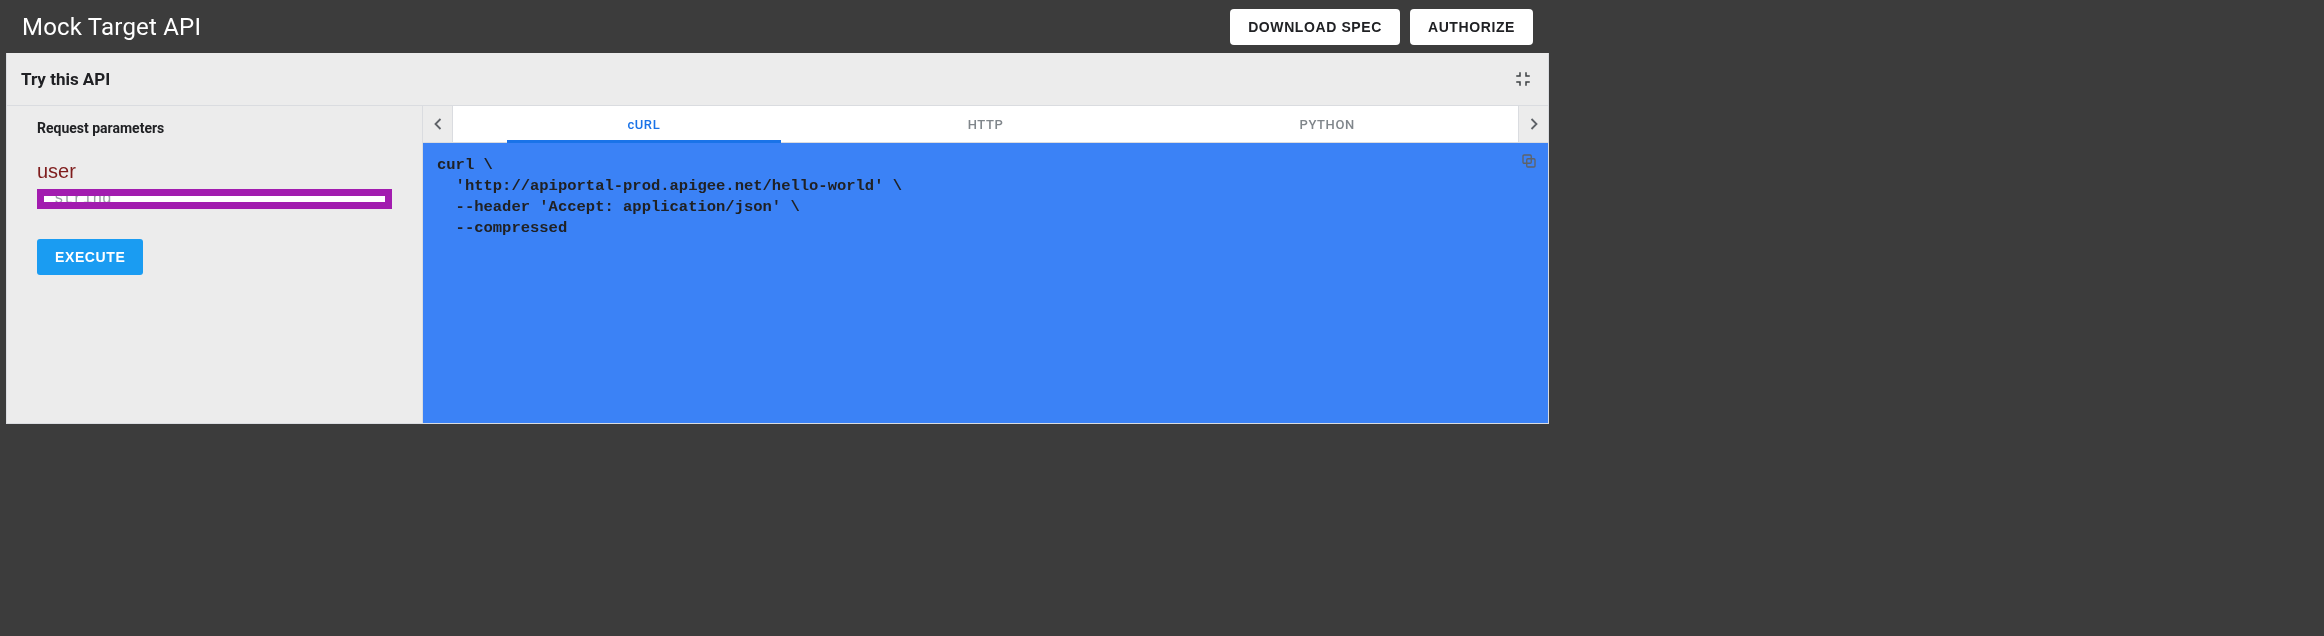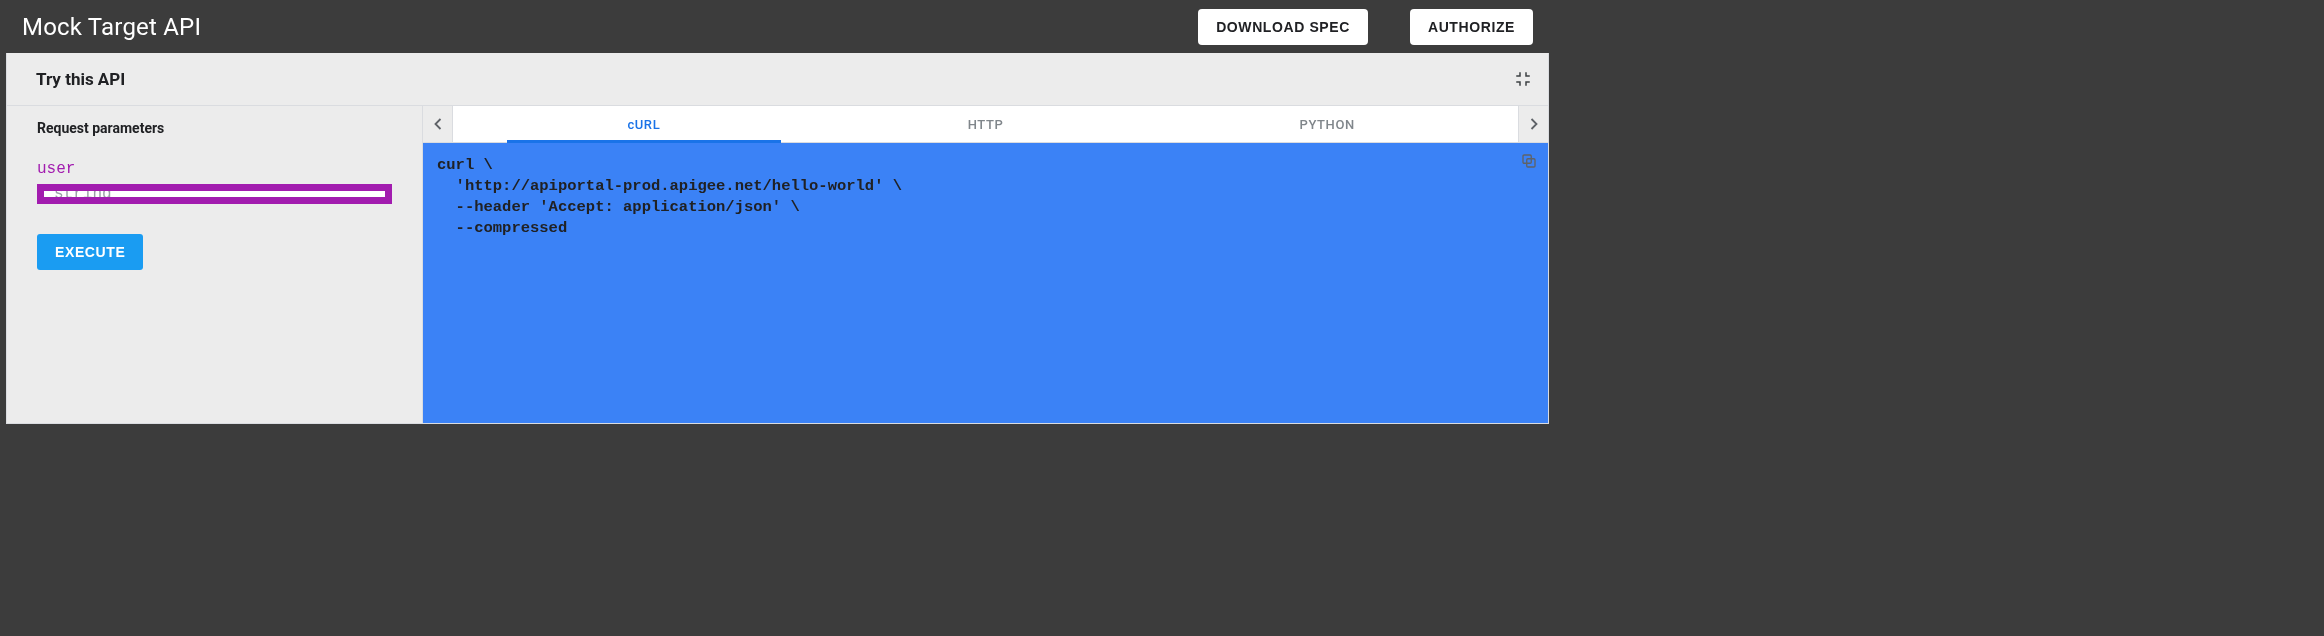--- a/index.html
+++ b/index.html
@@ -9,21 +9,20 @@
     width: 1549px;
     height: 424px;
     overflow: hidden;
   }
   .topbar {
     background: #3c3c3c;
     height: 53px;
     display: flex;
     align-items: center;
     padding: 0 16px 0 22px;
-    gap: 32px;
   }
   .topbar-title {
     color: #fff;
     font-size: 24px;
     font-weight: 400;
     letter-spacing: 0.2px;
   }
   .topbar-spacer { flex: 1; }
   .topbar-btn {
     background: #fff;
@@ -44,21 +43,21 @@
     border: 1px solid #dadce0;
     border-top: none;
     height: 371px;
     display: flex;
     flex-direction: column;
   }
   .panel-header {
     height: 53px;
     display: flex;
     align-items: center;
-    padding: 0 16px 0 29px;
+    padding: 0 16px 0 14px;
     border-bottom: 1px solid #dadce0;
     background: #ececec;
   }
   .panel-title {
     font-size: 17px;
     font-weight: 700;
     color: #202124;
   }
   .panel-header .spacer { flex: 1; }
   .collapse-btn {
@@ -79,23 +78,23 @@
     display: flex;
     flex-direction: column;
   }
   .section-label {
     font-size: 14px;
     font-weight: 700;
     color: #202124;
     margin-bottom: 24px;
   }
   .param-name {
-    font-family: Liberation Mono, monospace;
-    font-size: 16px;
-    color: #a21caf;
+    font-family: Liberation Sans, sans-serif;
+    font-size: 20px;
+    color: #7f1d1d;
     margin-bottom: 6px;
   }
   .param-input {
     width: 100%;
     height: 20px;
     border: 7px solid #a21caf;
     background: #fff;
     font-family: "Courier New", monospace;
     font-size: 16px;
     color: #9aa0a6;

